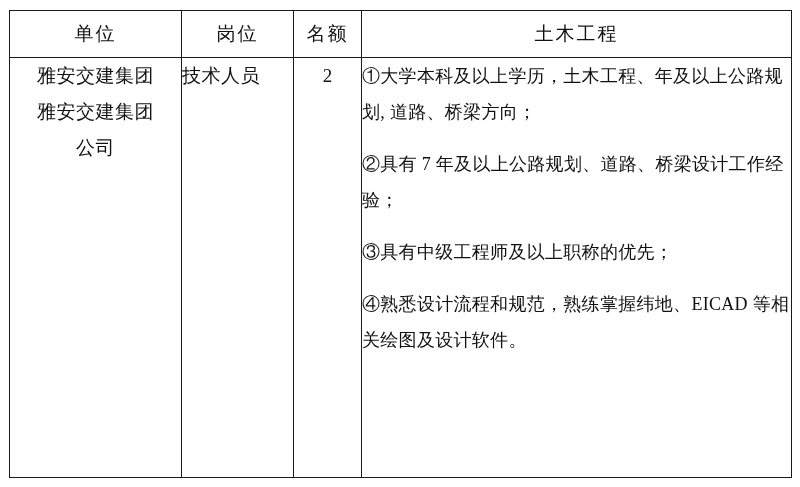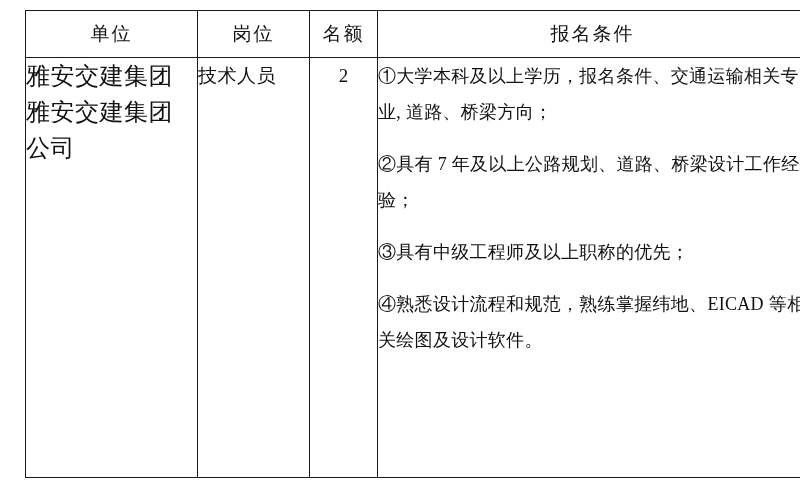--- a/index.html
+++ b/index.html
@@ -13,21 +13,20 @@
     font-family: "Liberation Serif", "DejaVu Serif", serif;
     color: #111111;
     overflow: hidden;
   }
   .page {
     position: relative;
     width: 736px;
     height: 487px;
     box-sizing: border-box;
     padding: 10px 9px 9px 9px;
-    margin-left: 16px;
   }
   table.job-table {
     width: 782px;
     height: 468px;
     border-collapse: collapse;
     table-layout: fixed;
   }
   table.job-table td,
   table.job-table th {
     border: 1px solid #1a1a1a;
@@ -47,22 +46,23 @@
     vertical-align: middle;
     font-size: 19px;
     letter-spacing: 2px;
   }
   .hdr-text {
     display: block;
     line-height: 46px;
   }
 
   td.unit-cell {
+    text-align: center;
     vertical-align: top;
-    font-size: 24px;
+    font-size: 19px;
     padding-top: 16px;
     line-height: 36px;
     letter-spacing: 0.5px;
   }
   td.unit-cell .unit-line {
     display: block;
   }
   td.unit-cell .unit-line.last {
     text-indent: 0;
   }
@@ -115,39 +115,39 @@
         <td>
           <span class="hdr-text">单位</span>
         </td>
         <td>
           <span class="hdr-text">岗位</span>
         </td>
         <td>
           <span class="hdr-text">名额</span>
         </td>
         <td>
-          <span class="hdr-text">报名条件</span>
+          <span class="hdr-text">土木工程</span>
         </td>
       </tr>
     </thead>
     <tbody>
       <tr>
         <td class="unit-cell">
           <span class="unit-line">雅安交建集团</span>
           <span class="unit-line">雅安交建集团</span>
           <span class="unit-line last">公司</span>
         </td>
         <td class="post-cell">
           <span>技术人员</span>
         </td>
         <td class="quota-cell">
           <span>2</span>
         </td>
         <td class="cond-cell">
-          <p>①大学本科及以上学历，报名条件、交通运输相关专业, 道路、桥梁方向；</p>
+          <p>①大学本科及以上学历，土木工程、年及以上公路规划, 道路、桥梁方向；</p>
           <p>②具有 7 年及以上公路规划、道路、桥梁设计工作经验；</p>
           <p>③具有中级工程师及以上职称的优先；</p>
           <p>④熟悉设计流程和规范，熟练掌握纬地、EICAD 等相关绘图及设计软件。</p>
         </td>
       </tr>
     </tbody>
   </table>
 </div>
 
 </body></html>

